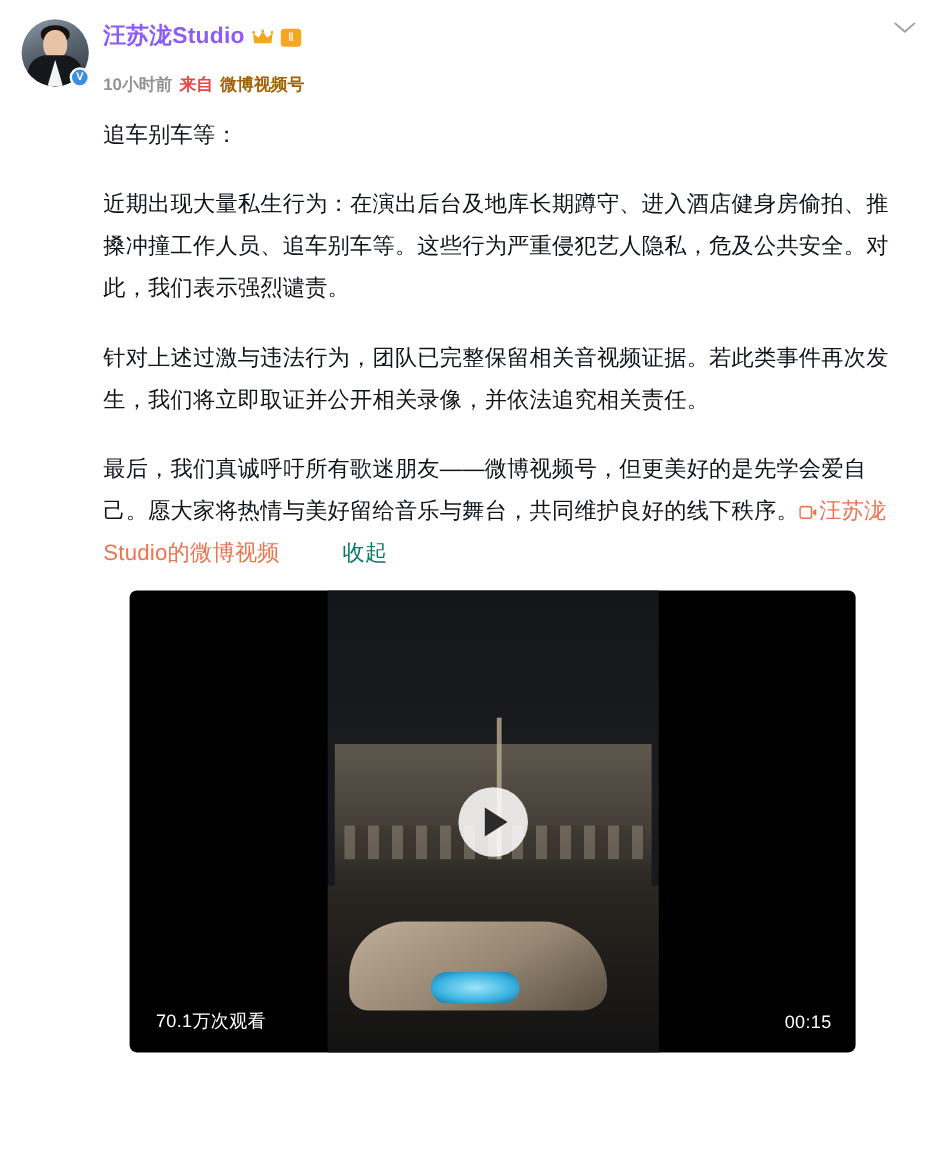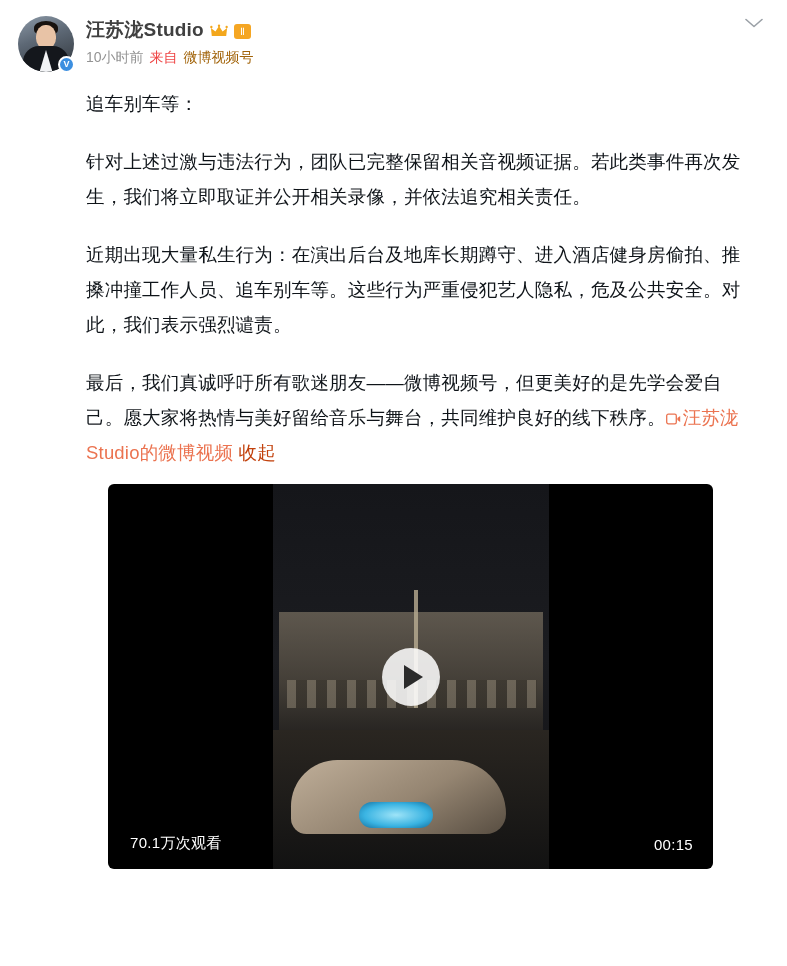--- a/index.html
+++ b/index.html
@@ -99,21 +99,21 @@
     padding-top: 3px;
   }
   .name-row {
     display: flex;
     align-items: center;
     gap: 6px;
   }
   .username {
     font-size: 19px;
     font-weight: bold;
-    color: #404040;
+    color: #8b5cf6;
     letter-spacing: .2px;
   }
   .crown-icon {
     display: inline-block;
     width: 18px;
     height: 15px;
     position: relative;
     top: 1px;
   }
   .level-badge {
@@ -124,26 +124,27 @@
     background: #f5a623;
     color: #fff;
     font-size: 10px;
     line-height: 15px;
     text-align: center;
     padding: 0 3px;
     position: relative;
     top: 1px;
   }
   .meta-row {
-    margin-top: 6px;
+    margin-top: 19px;
     font-size: 14px;
     color: #939393;
     display: flex;
     align-items: center;
     gap: 6px;
+    font-weight: bold;
   }
   .meta-row .src {
     color: #ef4444;
   }
   .meta-row .src-link {
     color: #a16207;
   }
   .collapse-chevron {
     position: absolute;
     right: 24px;
@@ -173,22 +174,23 @@
   }
   .video-chip-icon {
     display: inline-block;
     width: 15px;
     height: 12px;
     position: relative;
     top: 1px;
     margin-right: 2px;
   }
   .fold-link {
-    color: #c2410c;
+    color: #0f766e;
     cursor: pointer;
+    margin-left: 47px;
   }
   .video-card {
     margin-top: 14px;
     margin-left: 90px;
     width: 605px;
     height: 385px;
     background: #000;
     border-radius: 6px;
     position: relative;
     overflow: hidden;
@@ -339,22 +341,22 @@
   </div>
 
   <div class="collapse-chevron">
     <svg viewBox="0 0 18 10" width="18" height="10">
       <path d="M1 1.5 L9 8.5 L17 1.5" fill="none" stroke="#9aa0a6" stroke-width="1.6" stroke-linecap="round" stroke-linejoin="round"></path>
     </svg>
   </div>
 
   <div class="body-text">
     <p class="para">追车别车等：</p>
+    <p class="para">近期出现大量私生行为：在演出后台及地库长期蹲守、进入酒店健身房偷拍、推搡冲撞工作人员、追车别车等。这些行为严重侵犯艺人隐私，危及公共安全。对此，我们表示强烈谴责。</p>
     <p class="para">针对上述过激与违法行为，团队已完整保留相关音视频证据。若此类事件再次发生，我们将立即取证并公开相关录像，并依法追究相关责任。</p>
-    <p class="para">近期出现大量私生行为：在演出后台及地库长期蹲守、进入酒店健身房偷拍、推搡冲撞工作人员、追车别车等。这些行为严重侵犯艺人隐私，危及公共安全。对此，我们表示强烈谴责。</p>
     <p class="para"><span>最后，我们真诚呼吁所有歌迷朋友——微博视频号，但更美好的是先学会爱自己。愿大家将热情与美好留给音乐与舞台，共同维护良好的线下秩序。</span><span class="video-chip-icon"><svg viewBox="0 0 15 12" width="15" height="12">
             <rect x="0.7" y="1.2" width="9.6" height="9.6" rx="1.6" fill="none" stroke="#eb7350" stroke-width="1.3"></rect>
             <path d="M11.4 5 L14.2 3 L14.2 9 L11.4 7 Z" fill="#eb7350"></path>
           </svg></span><a class="inline-link">汪苏泷Studio的微博视频</a> <span class="fold-link">收起</span></p>
   </div>
 
   <div class="video-card">
     <div class="video-inner">
       <div class="scene-sky"></div>
       <div class="scene-building"></div>

